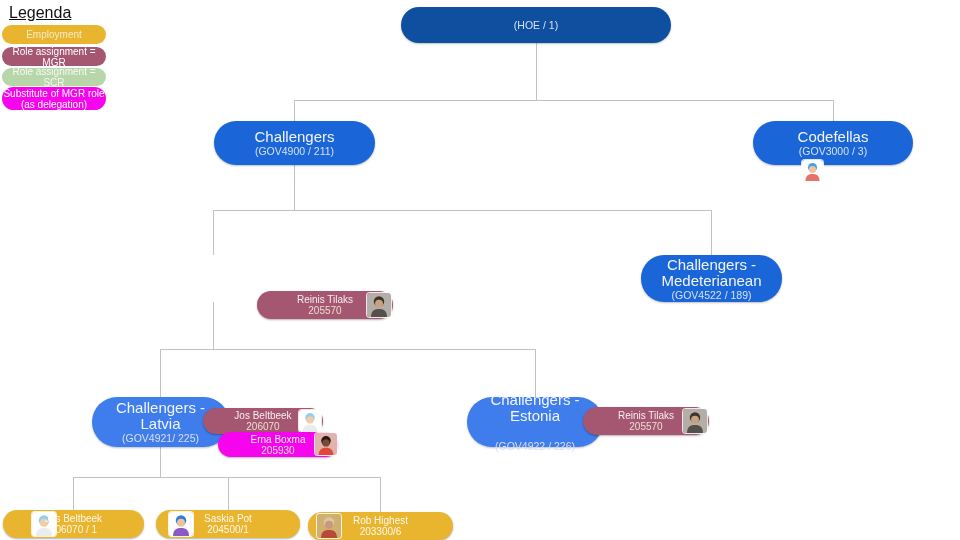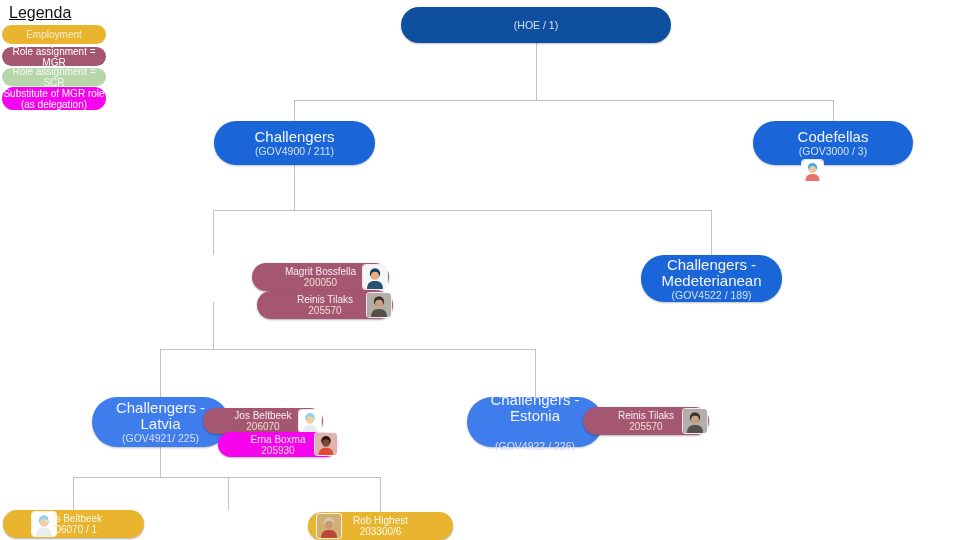--- a/index.html
+++ b/index.html
@@ -132,34 +132,20 @@
   <div class="node node-latvia">
     <div class="node-title">Challengers - Latvia</div>
     <div class="node-sub">(GOV4921/ 225)</div>
   </div>
 
   <div class="node node-estonia">
     <div class="node-title">Challengers - Estonia</div>
     <div class="node-sub">(GOV4922 / 226)</div>
   </div>
 
-  <div class="pill pill-mgr p-magrit">
-    <div class="pill-text">
-      <div class="pill-name">Magrit Bossfella</div>
-      <div class="pill-num">200050</div>
-    </div>
-    <span class="avatar av-right" style="--av-bg: #F2F6F8; --av-hair: #17405E; --av-skin: #EEAB7D; --av-shirt: #28536E;">
-      <svg viewBox="0 0 24 24">
-          <rect width="24" height="24" fill="var(--av-bg)"></rect>
-          <circle cx="12" cy="8.5" r="5.2" fill="var(--av-hair)"></circle>
-          <circle cx="12" cy="10.8" r="4" fill="var(--av-skin)"></circle>
-          <path d="M4 24 C4 17.5 8 16 12 16 C16 16 20 17.5 20 24 Z" fill="var(--av-shirt)"></path>
-        </svg>
-    </span>
-  </div>
 
   <div class="pill pill-mgr p-reinis-baltics">
     <div class="pill-text">
       <div class="pill-name">Reinis Tilaks</div>
       <div class="pill-num">205570</div>
     </div>
     <span class="avatar av-right" style="--av-bg: #B3AFA8; --av-hair: #40342A; --av-skin: #C7A183; --av-shirt: #56504A;">
       <svg viewBox="0 0 24 24">
           <rect width="24" height="24" fill="var(--av-bg)"></rect>
           <circle cx="12" cy="8.5" r="5.2" fill="var(--av-hair)"></circle>
@@ -222,20 +208,34 @@
           <circle cx="12" cy="10.8" r="4" fill="var(--av-skin)"></circle>
           <path d="M4 24 C4 17.5 8 16 12 16 C16 16 20 17.5 20 24 Z" fill="var(--av-shirt)"></path>
         </svg>
     </span>
     <div class="pill-text">
       <div class="pill-name">Jos Beltbeek</div>
       <div class="pill-num">206070 / 1</div>
     </div>
   </div>
 
+  <div class="pill pill-emp p-saskia">
+    <span class="avatar av-left" style="--av-bg: #FFFFFF; --av-hair: #2E7ED8; --av-skin: #EFC09C; --av-shirt: #8A5BC8;">
+      <svg viewBox="0 0 24 24">
+          <rect width="24" height="24" fill="var(--av-bg)"></rect>
+          <circle cx="12" cy="8.5" r="5.2" fill="var(--av-hair)"></circle>
+          <circle cx="12" cy="10.8" r="4" fill="var(--av-skin)"></circle>
+          <path d="M4 24 C4 17.5 8 16 12 16 C16 16 20 17.5 20 24 Z" fill="var(--av-shirt)"></path>
+        </svg>
+    </span>
+    <div class="pill-text">
+      <div class="pill-name">Saskia Pot</div>
+      <div class="pill-num">204500/1</div>
+    </div>
+  </div>
 
   <div class="pill pill-emp p-rob">
     <span class="avatar av-left" style="--av-bg: #CFB070; --av-hair: #D8C8A8; --av-skin: #C89878; --av-shirt: #B84838;">
       <svg viewBox="0 0 24 24">
           <rect width="24" height="24" fill="var(--av-bg)"></rect>
           <circle cx="12" cy="8.5" r="5.2" fill="var(--av-hair)"></circle>
           <circle cx="12" cy="10.8" r="4" fill="var(--av-skin)"></circle>
           <path d="M4 24 C4 17.5 8 16 12 16 C16 16 20 17.5 20 24 Z" fill="var(--av-shirt)"></path>
         </svg>
     </span>

